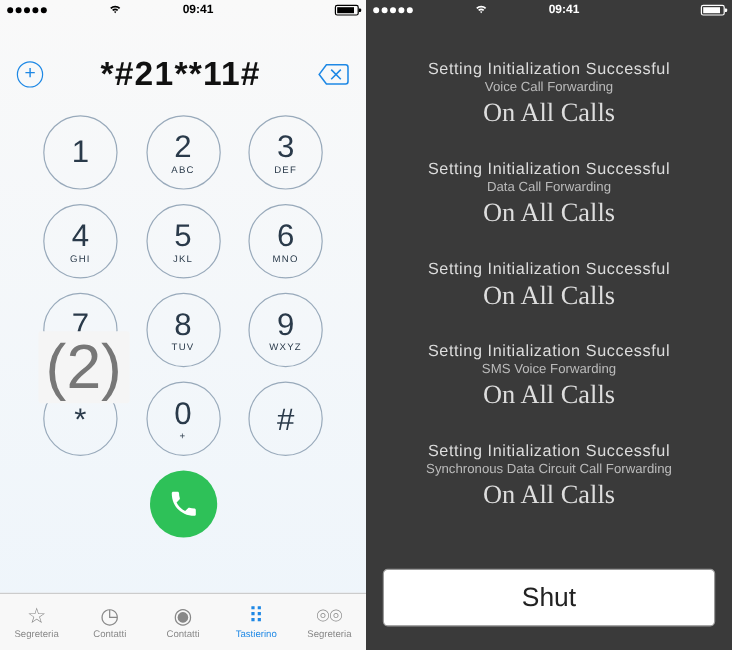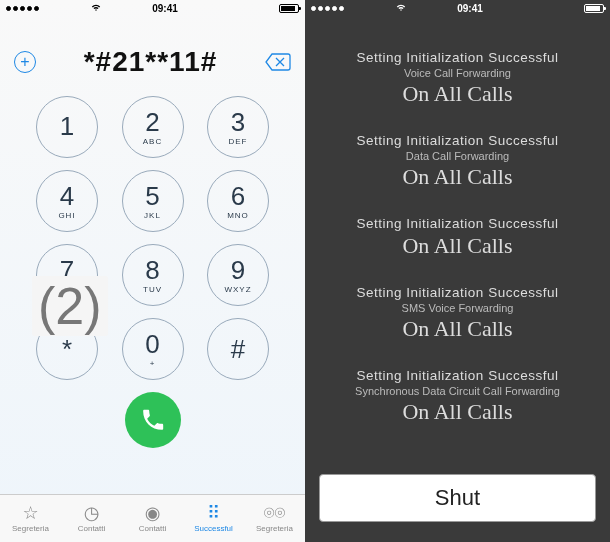--- a/index.html
+++ b/index.html
@@ -164,21 +164,21 @@
     <div class="tab">
         <span class="ticon">◷</span>
         <span class="tlabel">Contatti</span>
       </div>
     <div class="tab">
         <span class="ticon">◉</span>
         <span class="tlabel">Contatti</span>
       </div>
     <div class="tab active">
         <span class="ticon">⠿</span>
-        <span class="tlabel">Successful</span>
+        <span class="tlabel">Tastierino</span>
       </div>
     <div class="tab">
         <span class="ticon">⌾⌾</span>
         <span class="tlabel">Segreteria</span>
       </div>
   </div>
 </div>
 
 <div class="phone right">
   <div class="status">

